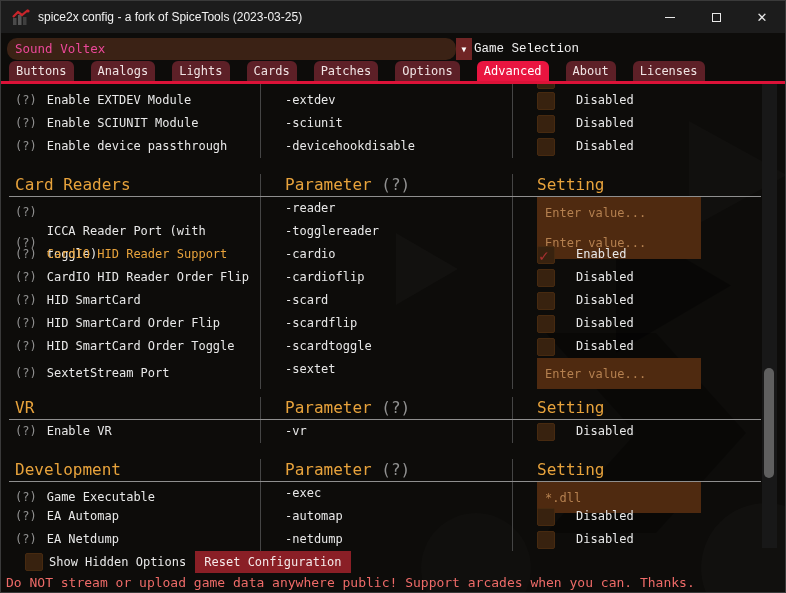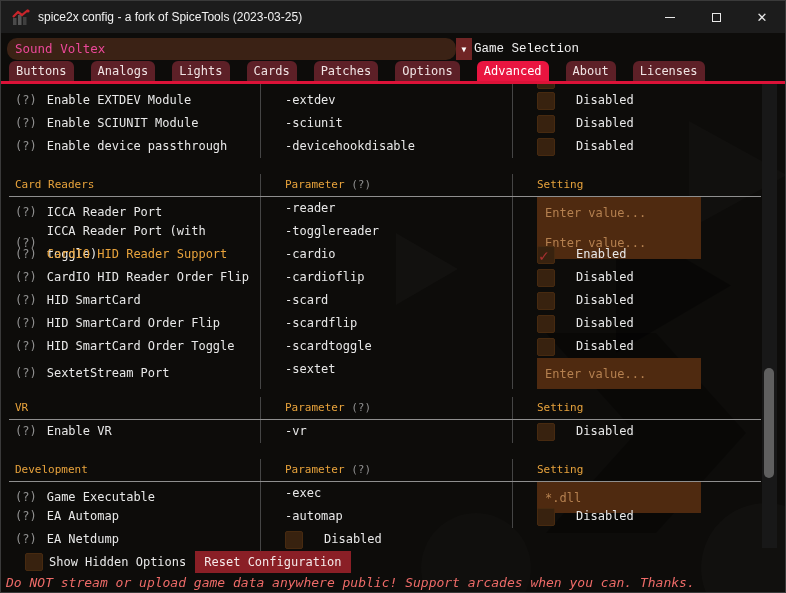--- a/index.html
+++ b/index.html
@@ -52,36 +52,36 @@
   .c3{display:flex;align-items:center;}
   .cb{width:18px;height:18px;background:var(--checkbox-bg);border:1px solid #472a10;border-radius:2px;
     flex:0 0 auto;cursor:pointer;position:relative;}
   .cb .check{position:absolute;left:1px;top:-3px;color:var(--checkmark-red);font-size:16px;font-weight:bold;display:none;}
   .cb.checked .check{display:block;}
   .state{margin-left:21px;}
   .val{width:164px;height:31px;background:var(--input-bg);border:none;outline:none;color:var(--input-text);
     font-family:"DejaVu Sans Mono",monospace;font-size:12px;padding:0 0 0 8px;}
   .val::placeholder{color:var(--input-text);opacity:1;}
   .section + .section{margin-top:16px;}
-  .sec-head{height:22px;line-height:22px;font-size:11px;}
+  .sec-head{height:22px;line-height:22px;font-size:16px;}
   .sec-name{color:var(--section-orange);}
   .sec-col{color:var(--section-orange);}
   .sec-col .help{color:var(--help-gray);}
   .sec-line{height:1px;background:var(--line-gray);}
   .sliver{height:5px;overflow:hidden;}
   .sliver .cb{margin-top:-13px;}
   
   .scrollbar{position:absolute;top:51px;right:8px;width:15px;height:464px;background:#181818;}
   .scroll-thumb{position:absolute;left:2px;top:284px;width:10px;height:110px;background:#5f5f5f;border-radius:5px;cursor:grab;}
   
   .bottombar{position:absolute;top:517px;left:24px;height:24px;display:flex;align-items:center;font-size:12px;color:var(--text-main);}
   .bottombar .state{margin-left:6px;}
   .reset-btn{margin-left:9px;height:22px;padding:0 9px;background:var(--button-bg);border:none;color:#f5eaea;
     font-family:"DejaVu Sans Mono",monospace;font-size:12px;cursor:pointer;}
-  .footer{position:absolute;top:542px;left:5px;font-size:13px;color:var(--footer-red);white-space:nowrap;font-style:italic;}
+  .footer{position:absolute;top:542px;left:5px;font-size:13px;color:var(--footer-red);white-space:nowrap;}
 </style>
 </head>
 <body>
 
 <div class="window">
 
   <div class="titlebar">
     <svg class="app-icon" viewBox="0 0 18 16">
       <rect x="1" y="9" width="3.5" height="7" fill="#4a4a4a"></rect>
       <rect x="6" y="6" width="3.5" height="10" fill="#565656"></rect>
@@ -181,21 +181,20 @@
     <div class="c1 sec-name">Card Readers</div>
     <div class="c2 sec-col"><span class="pcol">Parameter</span> <span class="help">(?)</span></div>
     <div class="c3 sec-col">
               <span class="scol">Setting</span>
             </div>
   </div>
 <div class="sec-line"></div>
   <div class="row grid">
     <div class="c1">
       <span class="help">(?)</span>
-      <span class="lbl">ICCA Reader Port</span>
     </div>
     <div class="c2"><span class="param">-reader</span></div>
     <div class="c3">
               <input class="val" placeholder="Enter value..." style="">
             </div>
   </div>
 
   <div class="row grid">
     <div class="c1">
       <span class="help">(?)</span>
@@ -331,20 +330,21 @@
               <div class="cb"></div>
               <span class="state">Disabled</span>
             </div>
   </div>
 
   <div class="row grid">
     <div class="c1">
       <span class="help">(?)</span>
       <span class="lbl">EA Netdump</span>
     </div>
+    <div class="c2"><span class="param">-netdump</span></div>
     <div class="c3">
               <div class="cb"></div>
               <span class="state">Disabled</span>
             </div>
   </div>
 </div>
       </div>
 
     <div class="scrollbar">
       <div class="scroll-thumb"></div>

